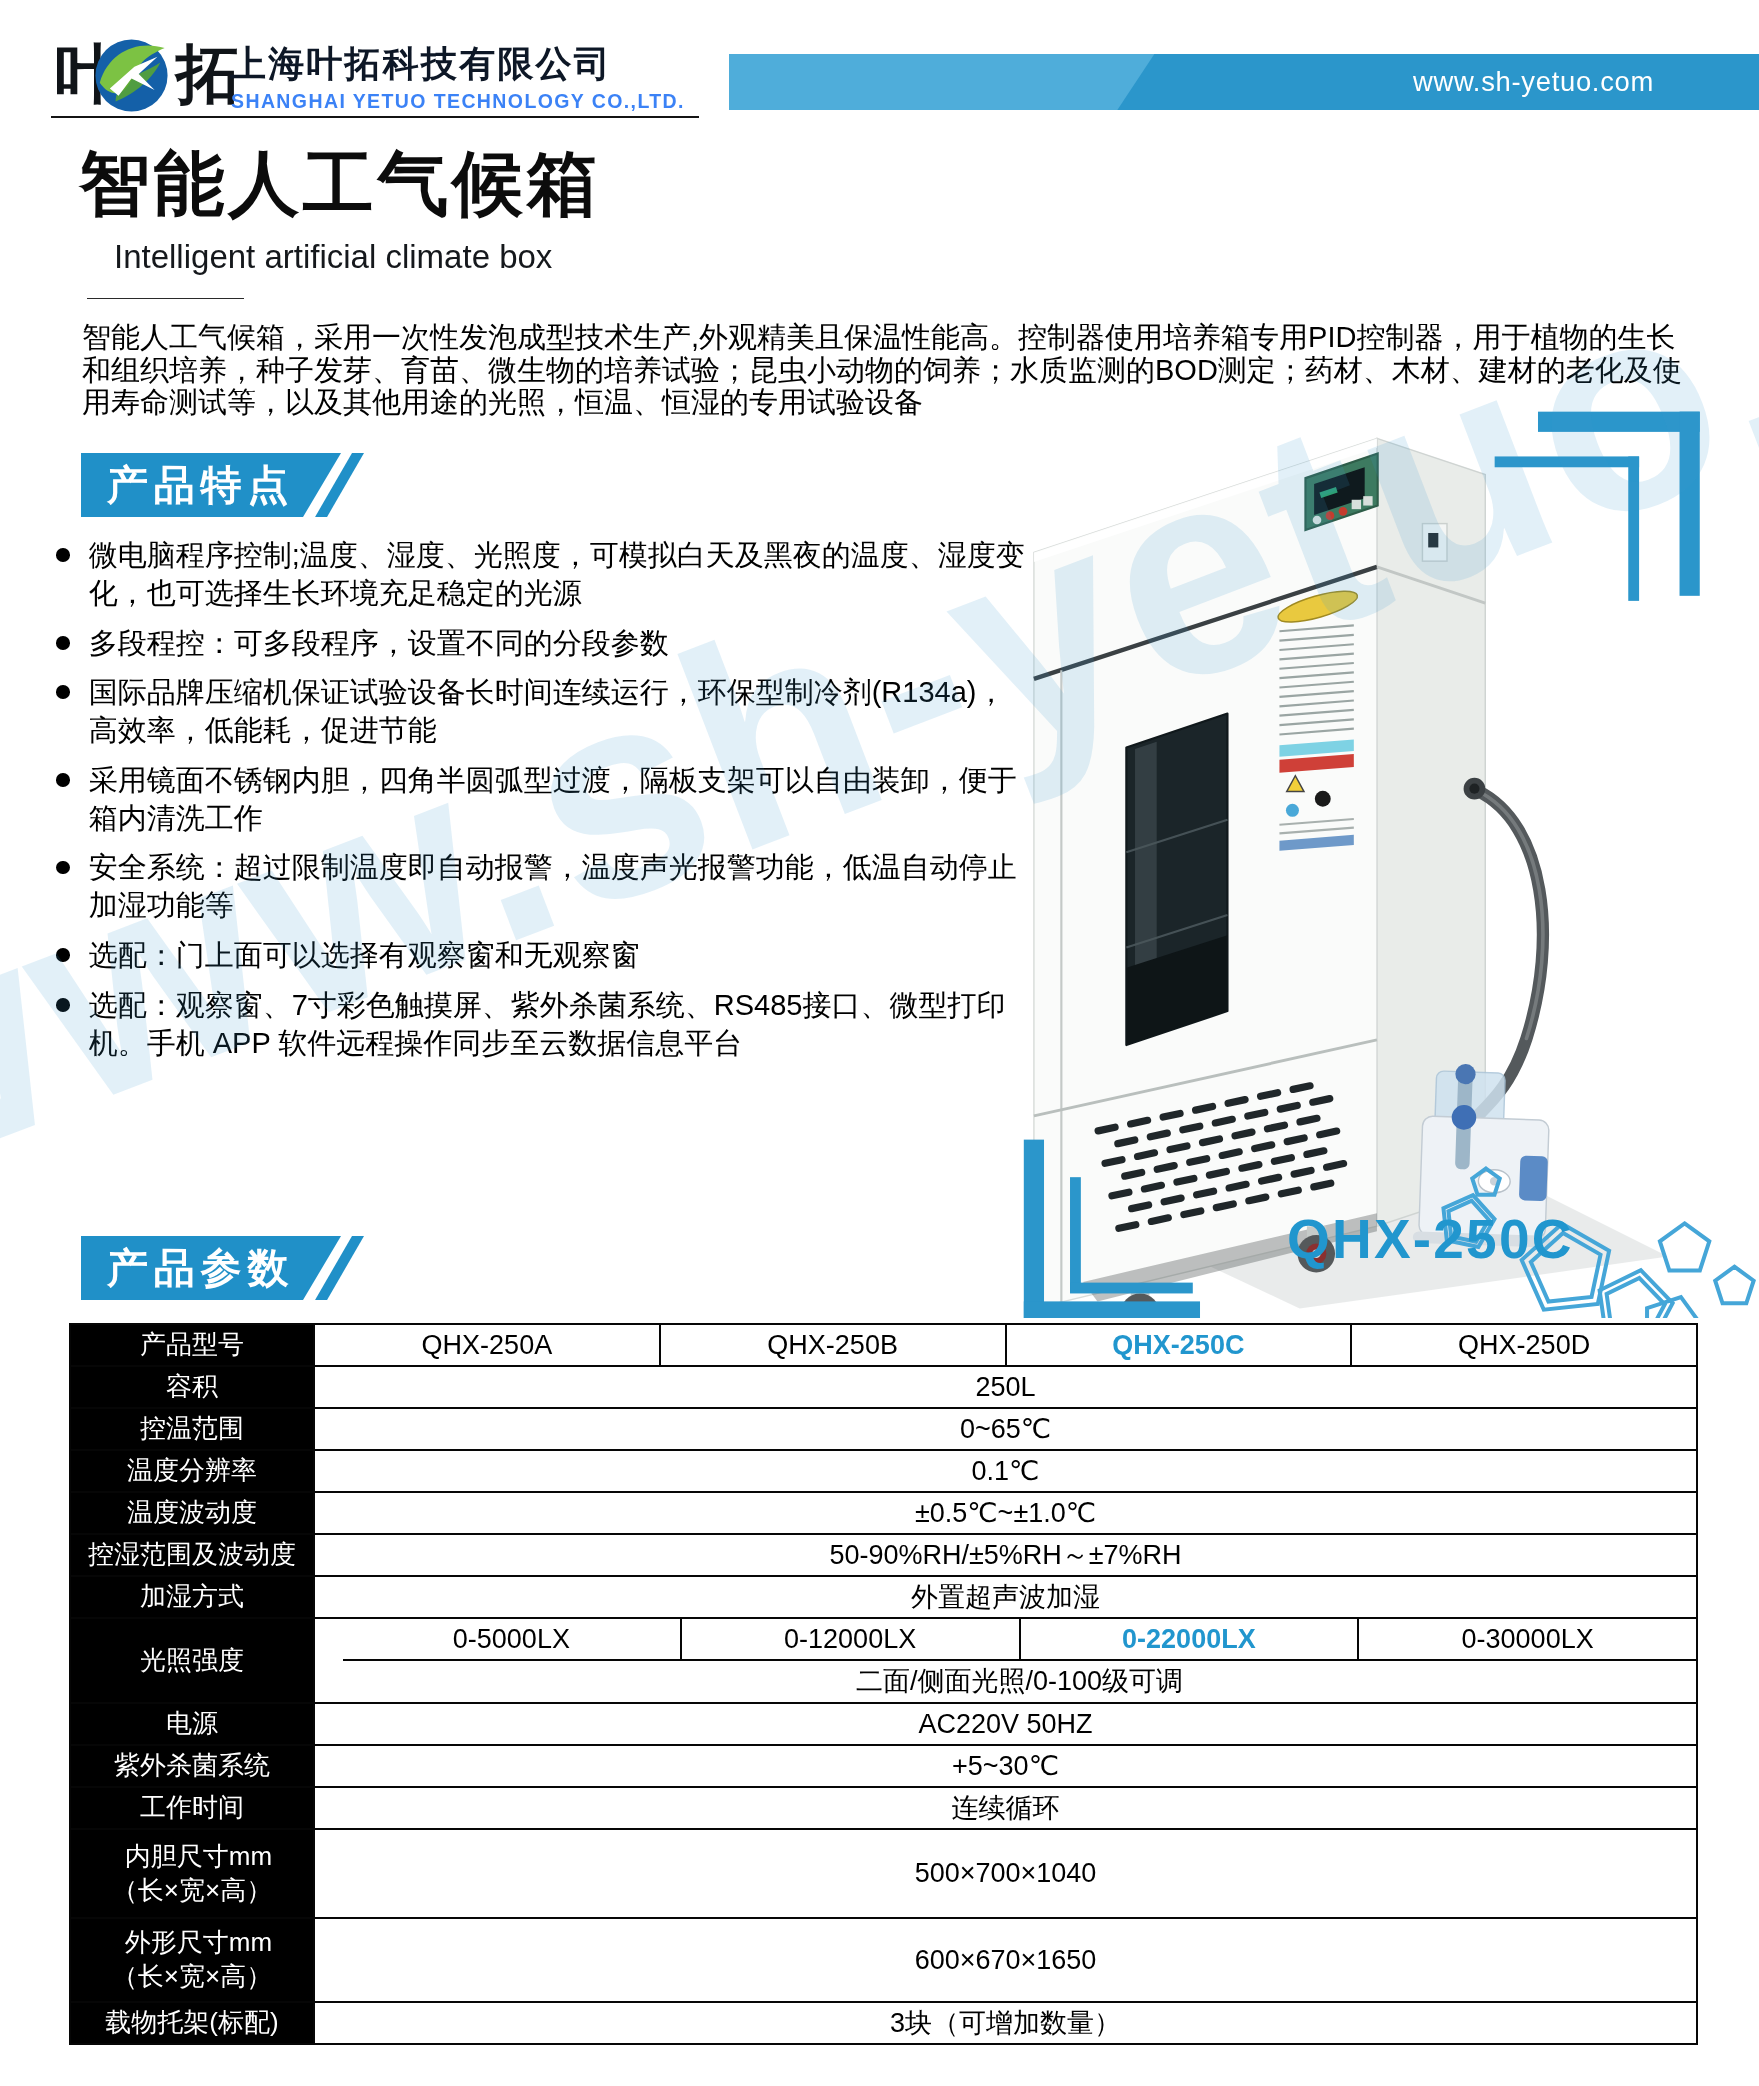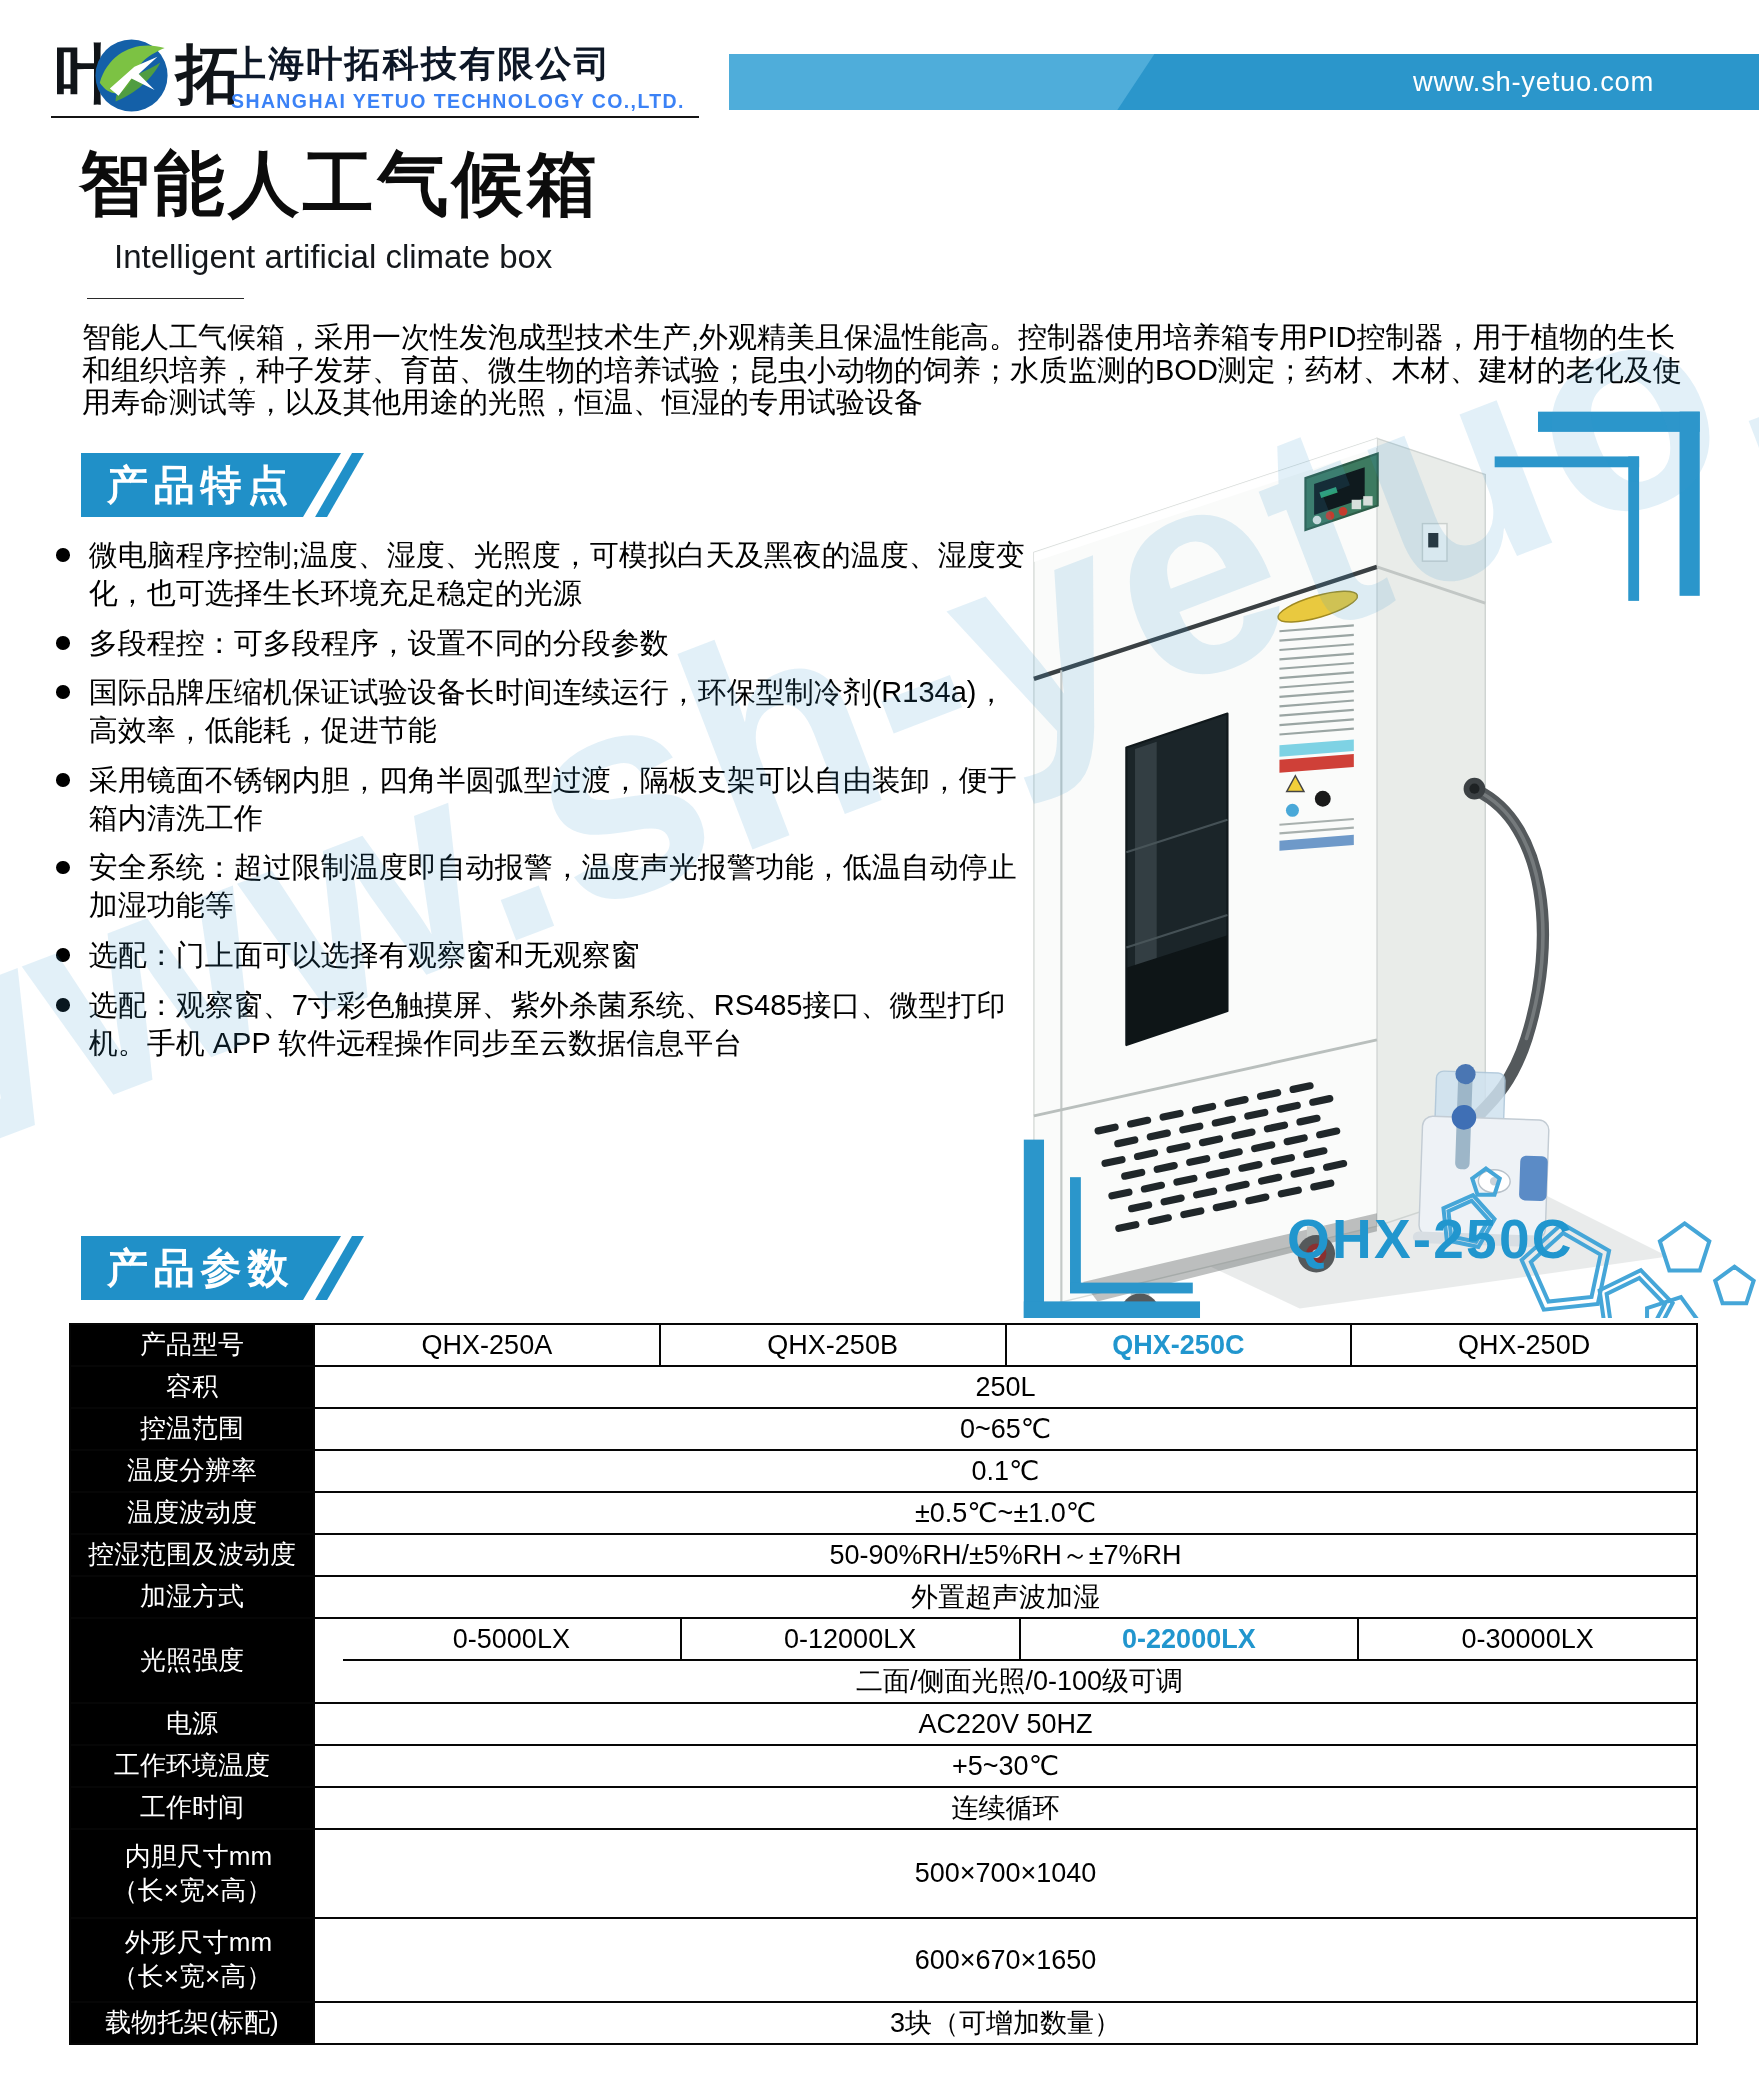--- a/index.html
+++ b/index.html
@@ -371,21 +371,21 @@
       <div class="lightrow2">二面/侧面光照/0-100级可调</div>
     </div>
   </div>
 
   <div class="trow h56">
     <div class="tlabel">电源</div>
     <div class="value">AC220V 50HZ</div>
   </div>
 
   <div class="trow h56">
-    <div class="tlabel">工作环境温度</div>
+    <div class="tlabel">紫外杀菌系统</div>
     <div class="value">+5~30℃</div>
   </div>
 
   <div class="trow h56">
     <div class="tlabel">工作时间</div>
     <div class="value">连续循环</div>
   </div>
 
   <div class="trow h120">
     <div class="tlabel">内胆尺寸mm

